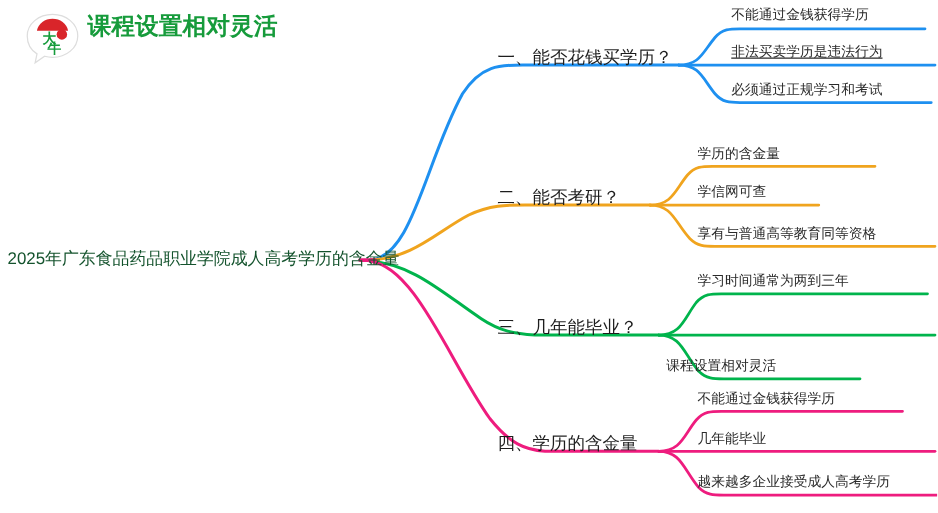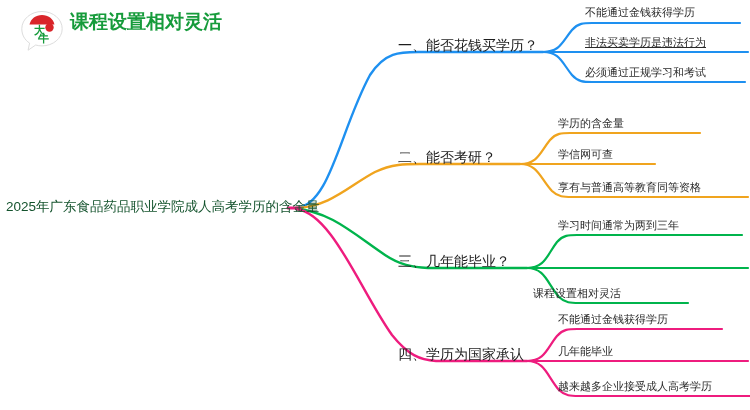--- a/index.html
+++ b/index.html
@@ -146,18 +146,18 @@
 
   <div class="node branch-node" style="left:398px; top:150px;">二、能否考研？</div>
   <div class="node leaf-node" style="left:558px; top:118px;">学历的含金量</div>
   <div class="node leaf-node" style="left:558px; top:149px;">学信网可查</div>
   <div class="node leaf-node" style="left:558px; top:182px;">享有与普通高等教育同等资格</div>
 
   <div class="node branch-node" style="left:398px; top:254px;">三、几年能毕业？</div>
   <div class="node leaf-node" style="left:558px; top:220px;">学习时间通常为两到三年</div>
   <div class="node leaf-node" style="left:533px; top:288px;text-align:center;">课程设置相对灵活</div>
 
-  <div class="node branch-node" style="left:398px; top:347px;">四、学历为国家承认</div>
+  <div class="node branch-node" style="left:398px; top:347px;">四、学历的含金量</div>
   <div class="node leaf-node" style="left:558px; top:314px;">不能通过金钱获得学历</div>
   <div class="node leaf-node" style="left:558px; top:346px;">几年能毕业</div>
   <div class="node leaf-node" style="left:558px; top:381px;">越来越多企业接受成人高考学历</div>
 
 </div>
 
 </body></html>

